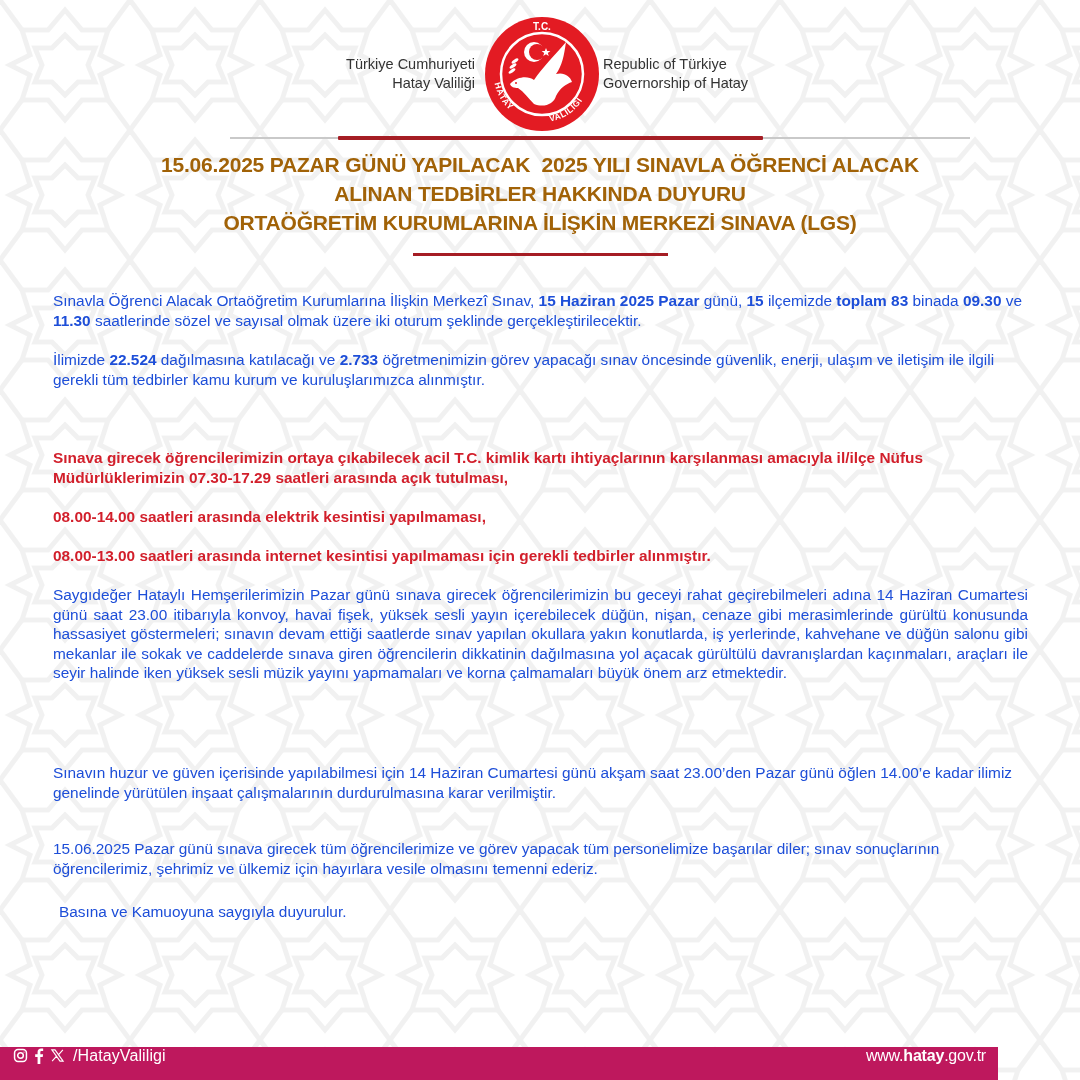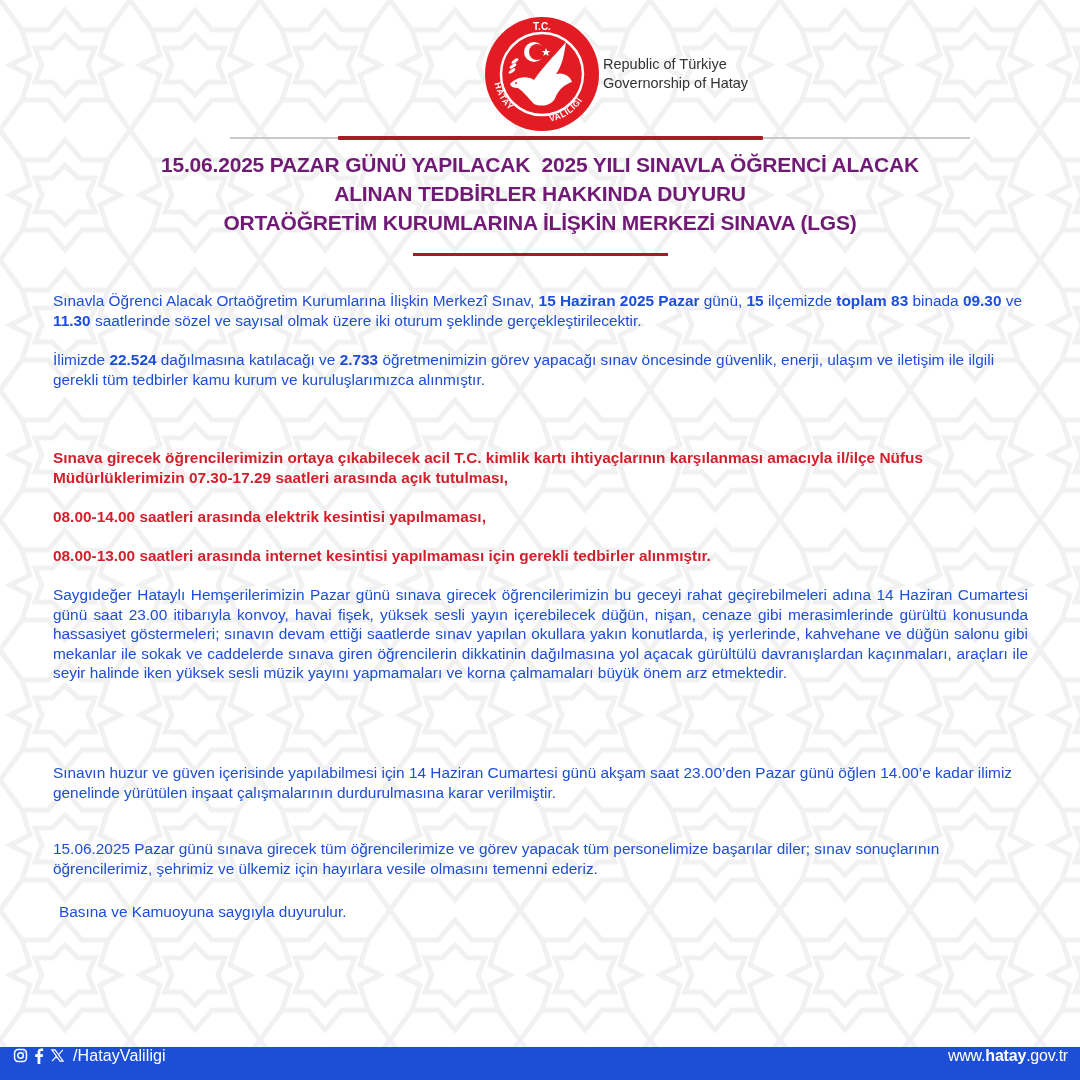--- a/index.html
+++ b/index.html
@@ -34,41 +34,41 @@
     }
     .header-rule-red {
       position: absolute; left: 338px; top: 136px; width: 425px; height: 4px;
       background: #a51d24; border-radius: 1px;
     }
 
     
     .title {
       position: absolute; left: 80px; top: 150px; width: 920px;
       text-align: center; font-weight: bold;
-      font-size: 21px; line-height: 29px; color: #701a75;
+      font-size: 21px; line-height: 29px; color: #a16207;
       letter-spacing: -0.2px;
     }
     .title-underline {
       position: absolute; left: 413px; top: 253px; width: 255px; height: 3px;
       background: #a51d24;
     }
 
     
     .body-text {
       position: absolute; left: 53px; width: 975px;
       font-size: 15.4px; line-height: 19.5px; color: #1d4ed8;
     }
     .body-text b { font-weight: bold; }
     .red { color: #d21f2b; font-weight: bold; }
     .justify { text-align: justify; text-align-last: left; }
 
     
     .footer {
-      position: absolute; left: 0; top: 1047px; width: 1080px; height: 33px;
-      background: #1d4ed8;
+      position: absolute; left: 0; top: 1047px; width: 998px; height: 33px;
+      background: #be185d;
       display: flex; align-items: center; justify-content: space-between;
       padding: 0 12px 16px 13px;
       color: #ffffff;
     }
     .footer-left { display: flex; align-items: center; gap: 6px; font-size: 16px; }
     .footer-left svg { display: block; }
     .footer-handle { margin-left: 2px; letter-spacing: 0.1px; }
     .footer-right { font-size: 16px; letter-spacing: -0.2px; }
     .footer-right b { font-weight: bold; }
   </style>
@@ -86,20 +86,24 @@
         <line x1="0" y1="130" x2="22" y2="100"></line>
         <line x1="130" y1="130" x2="108" y2="100"></line>
       </g>
     </pattern>
   </defs>
   <rect width="1080" height="1080" fill="url(#geo)"></rect>
 </svg>
 
 <div class="page">
 
+  <div class="header-left">
+    <div>Türkiye Cumhuriyeti</div>
+    <div>Hatay Valiliği</div>
+  </div>
 
   <svg class="logo" viewBox="0 0 116 116" xmlns="http://www.w3.org/2000/svg">
     <circle cx="58" cy="58" r="57" fill="#e31b23"></circle>
     <circle cx="58" cy="58" r="41" fill="none" stroke="#ffffff" stroke-width="2.5"></circle>
     <defs>
       <path id="arcTop" d="M 30 58 A 28 28 0 0 1 86 58"></path>
       <path id="arcBL" d="M 10 62 A 48 48 0 0 0 52 106"></path>
       <path id="arcBR" d="M 62 106 A 48 48 0 0 0 106 62"></path>
     </defs>
     <text x="58" y="14" text-anchor="middle" font-size="10" font-weight="bold" fill="#ffffff" font-family="Liberation Sans, sans-serif">T.C.</text>

